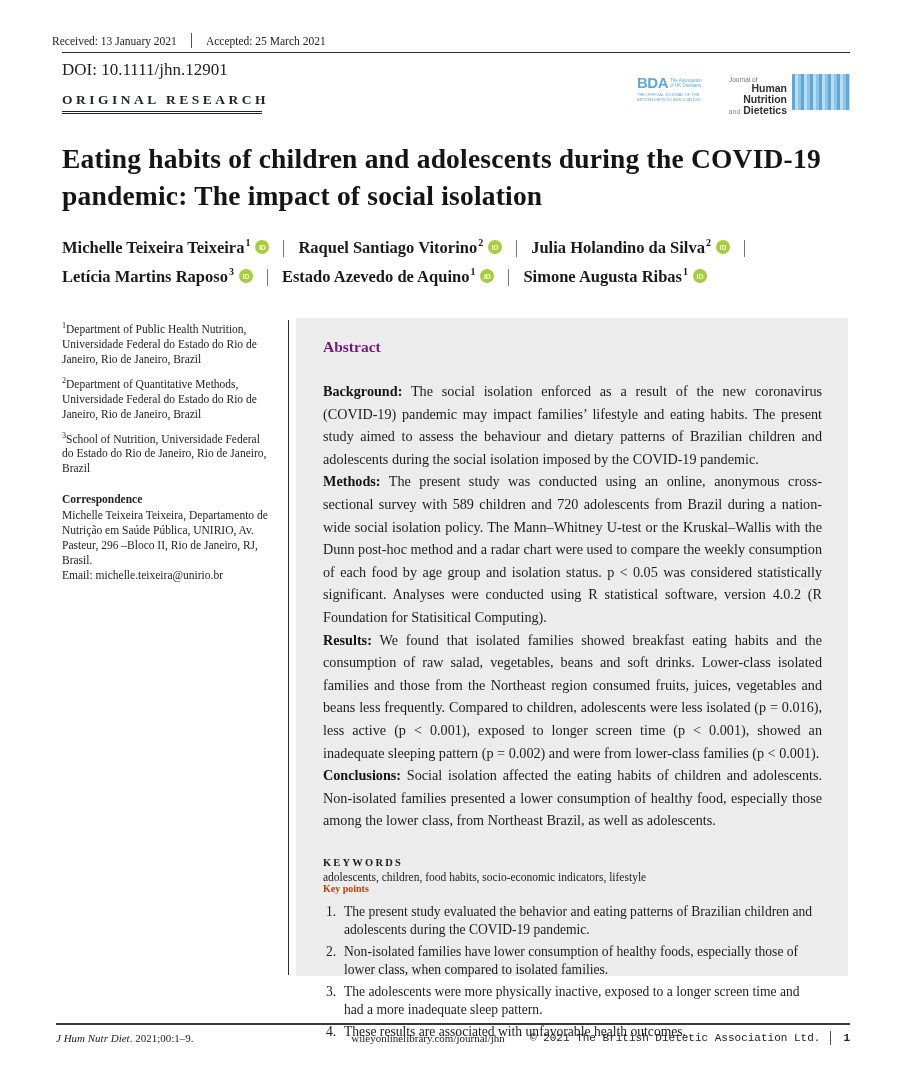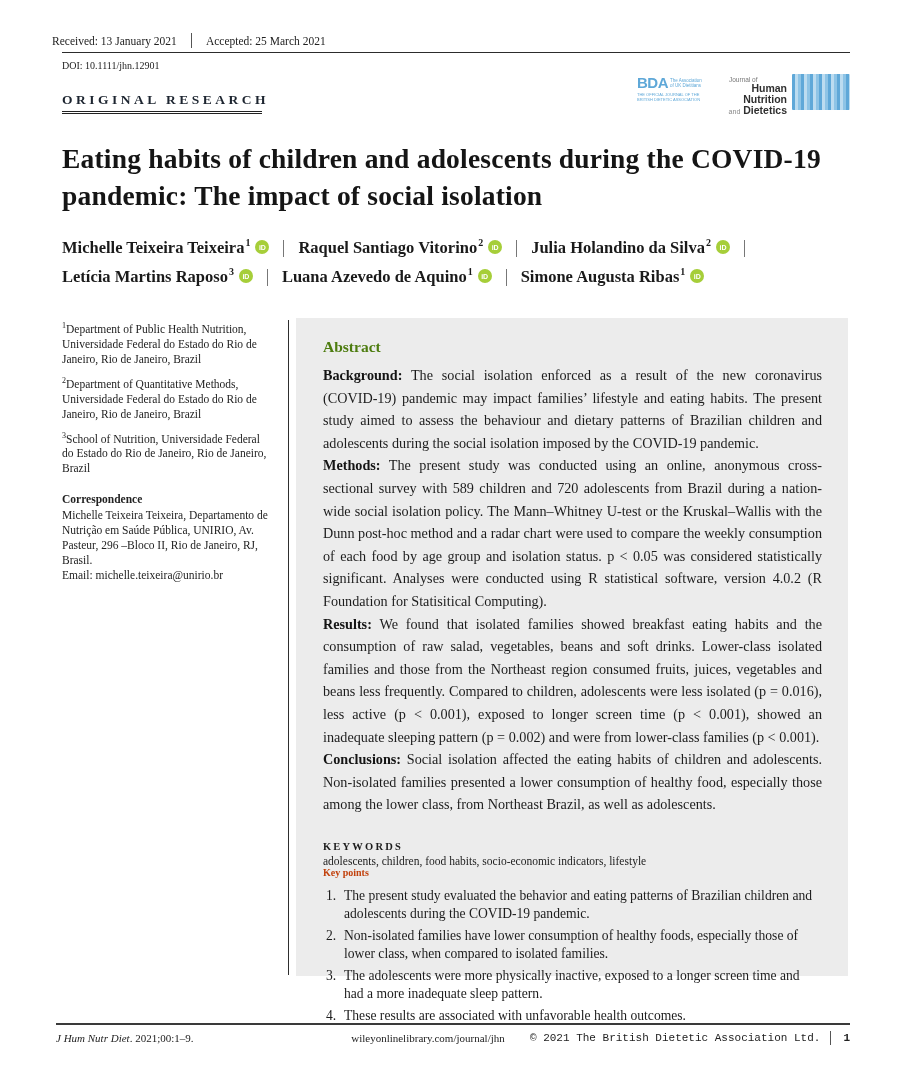--- a/index.html
+++ b/index.html
@@ -15,21 +15,21 @@
   }
 
   
   .meta-row {
     position:absolute; left:52px; top:33px; width:788px;
     font-size:11.5px; color:#222;
     display:flex; align-items:center; gap:14px;
   }
   .meta-divider { width:1px; height:15px; background:#555; }
   .rule-1 { position:absolute; left:62px; top:52px; width:788px; height:1px; background:#2c2c2c; }
-  .doi-row { position:absolute; left:62px; top:60px; font-size:10px; color:#222; }
+  .doi-row { position:absolute; left:62px; top:60px; font-size:17px; color:#222; }
 
   .section-label {
     position:absolute; left:62px; top:92px;
     font-size:13.5px; font-weight:bold; letter-spacing:3.5px; color:#1d2530;
   }
   .section-underline {
     position:absolute; left:62px; top:111px; width:200px; height:3px;
     border-top:1.6px solid #222; border-bottom:1px solid #222;
   }
 
@@ -78,21 +78,21 @@
   .corr-email { }
 
   .v-divider { position:absolute; left:288px; top:320px; width:1.3px; height:655px; background:#2e2e2e; }
 
   
   .abstract-box {
     position:absolute; left:296px; top:318px; width:552px; height:658px;
     background:#ececec;
     padding:20px 26px 24px 27px;
   }
-  .abstract-heading { font-size:15.5px; font-weight:bold; margin-bottom:8px; color:#4d7c0f; }
+  .abstract-heading { font-size:15.5px; font-weight:bold; margin-bottom:24px; color:#701a75; }
   .abs-para { font-size:14.2px; line-height:22.6px; text-align:justify; color:#1c1c1c; }
   .abs-para b { color:#141414; }
 
   .kw-heading { margin-top:25px; font-size:10.5px; font-weight:bold; letter-spacing:2.2px; color:#1c1c1c; }
   .kw-list { font-size:11.5px; margin-top:3px; color:#222; }
 
   .kp-heading { font-size:10px; font-weight:bold; color:#c2410c; }
   .kp-list { margin-top:9px; list-style:none; counter-reset:kp; }
   .kp-list li {
     counter-increment:kp;
@@ -167,21 +167,21 @@
       <span class="author-divider"></span>
     </div>
     <div class="author-row">
       <span class="author">
           <span>Letícia Martins Raposo</span>
           <sup>3</sup>
           <span class="orcid" style="background: rgb(166, 206, 57);">iD</span>
         </span>
       <span class="author-divider"></span>
       <span class="author">
-          <span>Luana Azevedo de Aquino</span>
+          <span>Estado Azevedo de Aquino</span>
           <sup>1</sup>
           <span class="orcid" style="background: rgb(166, 206, 57);">iD</span>
         </span>
       <span class="author-divider"></span>
       <span class="author">
           <span>Simone Augusta Ribas</span>
           <sup>1</sup>
           <span class="orcid" style="background: rgb(166, 206, 57);">iD</span>
         </span>
     </div>

